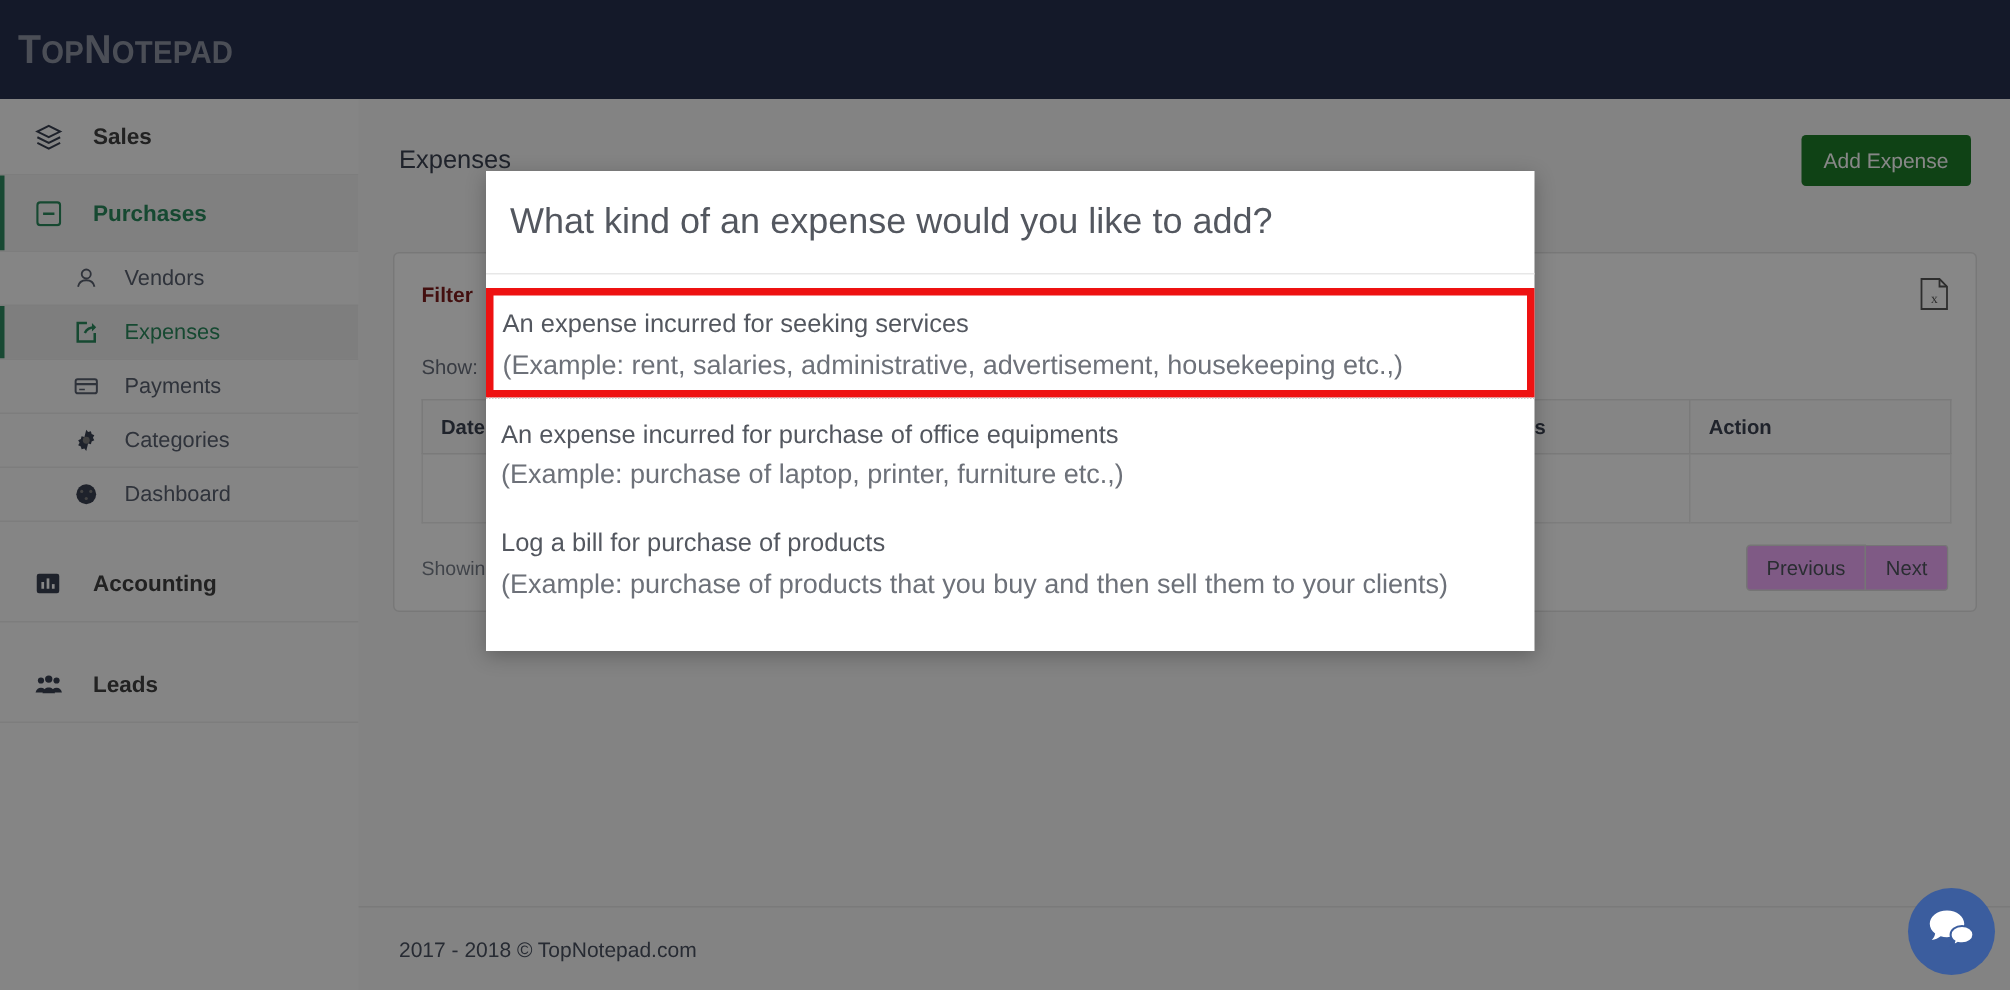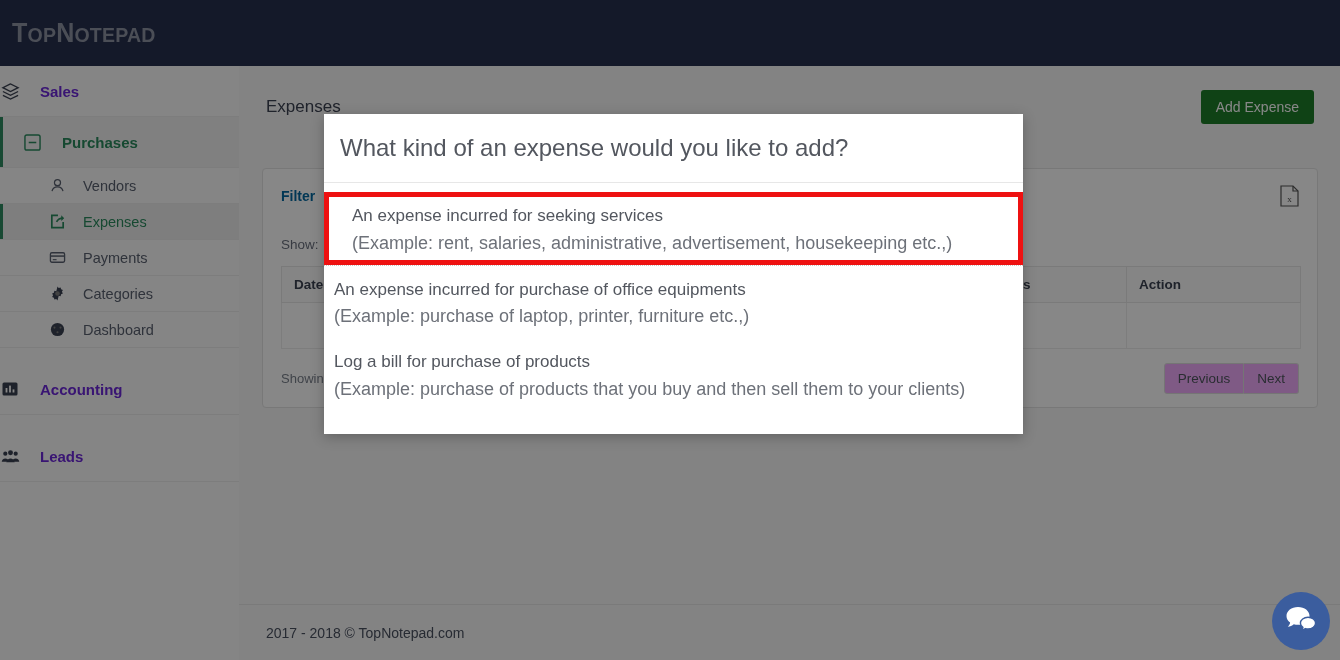--- a/index.html
+++ b/index.html
@@ -34,22 +34,22 @@
   .caret-d {
     width: 0; height: 0; border-left: 4px solid transparent;
     border-right: 4px solid transparent; border-top: 5px solid #9aa0ae;
   }
 
   
   .sidebar {
     position: absolute; left: 0; top: 66px; width: 239px; height: 594px;
     background: #fbfbfb;
   }
-  .nav-top { display: flex; align-items: center; height: 50px; gap: 20px;
-             font-size: 15px; font-weight: bold; color: #6d28d9; cursor: pointer; }
+  .nav-top { display: flex; align-items: center; height: 50px; padding-left: 22px; gap: 20px;
+             font-size: 15px; font-weight: bold; color: #404040; cursor: pointer; }
   .nav-top.spaced { margin-top: 16px; }
   .nav-top.active { background: #f1f1f1; border-left: 3px solid #2e8b60; padding-left: 19px; color: #2a8a5e; }
   .nav-ic { width: 20px; display: flex; justify-content: center; align-items: center; flex: 0 0 20px; }
   .nav-sub { display: flex; align-items: center; height: 35px; padding-left: 48px; gap: 17px;
              font-size: 14.5px; color: #5a6170; cursor: pointer; }
   .nav-sub.active { background: #efefef; border-left: 3px solid #2e8b60; padding-left: 45px; color: #2a8a5e; }
   .nav-sub .nav-ic { flex: 0 0 18px; width: 18px; }
   .sep-line { height: 1px; background: #ececec; margin: 0 0 0 0; }
 
   
@@ -59,21 +59,21 @@
   .btn-add {
     background: #1d7d28; color: #fff; font-size: 14px; border: 0; border-radius: 3px;
     padding: 9px 15px; cursor: pointer;
   }
 
   .card {
     position: absolute; left: 23px; top: 102px; width: 1056px; height: 240px;
     background: #fff; border: 1px solid #e3e3e3; border-radius: 4px;
   }
   .card-pad { padding: 16px 18px 0 18px; }
-  .filter-lbl { font-size: 14px; font-weight: bold; color: #0369a1; }
+  .filter-lbl { font-size: 14px; font-weight: bold; color: #7f1d1d; }
   .filter-row { display: flex; align-items: center; justify-content: space-between; }
   .xls-ic { width: 19px; height: 22px; }
   .show-row { display: flex; align-items: center; gap: 8px; margin-top: 30px; font-size: 13.5px; color: #6a707e; }
   .show-select {
     border: 1px solid #dcdcdc; background: #fff; border-radius: 3px;
     padding: 4px 22px 4px 8px; font-size: 13px; color: #555; position: relative;
   }
 
   table.ex-table { width: 1020px; margin: 14px 0 0 18px; border-collapse: collapse; }
   table.ex-table th {
@@ -115,21 +115,21 @@
   }
   .modal-title { font-size: 24px; color: #53575f; font-weight: normal; }
   .opt-list { padding-top: 9px; }
   .opt {
     padding: 12px 0 11px 10px; cursor: pointer; position: relative;
   }
   .opt.dotted { border-top: 1px dotted #c8c8c8; }
   .opt-title { font-size: 17px; color: #53575f; line-height: 1.45; }
   .opt-sub { font-size: 18px; color: #6d7179; margin-top: 4px; }
   .opt.highlight {
-    border: 5px solid #ee1111; padding: 7px 0 6px 23px; margin: 0;
+    border: 5px solid #ee1111; padding: 7px 0 6px 6px; margin: 0;
   }
 
   
   .chat-fab {
     position: absolute; right: 10px; bottom: 10px; width: 58px; height: 58px;
     border-radius: 50%; background: #3b5d9e;
     display: flex; align-items: center; justify-content: center; cursor: pointer;
   }
 </style>
 </head>

